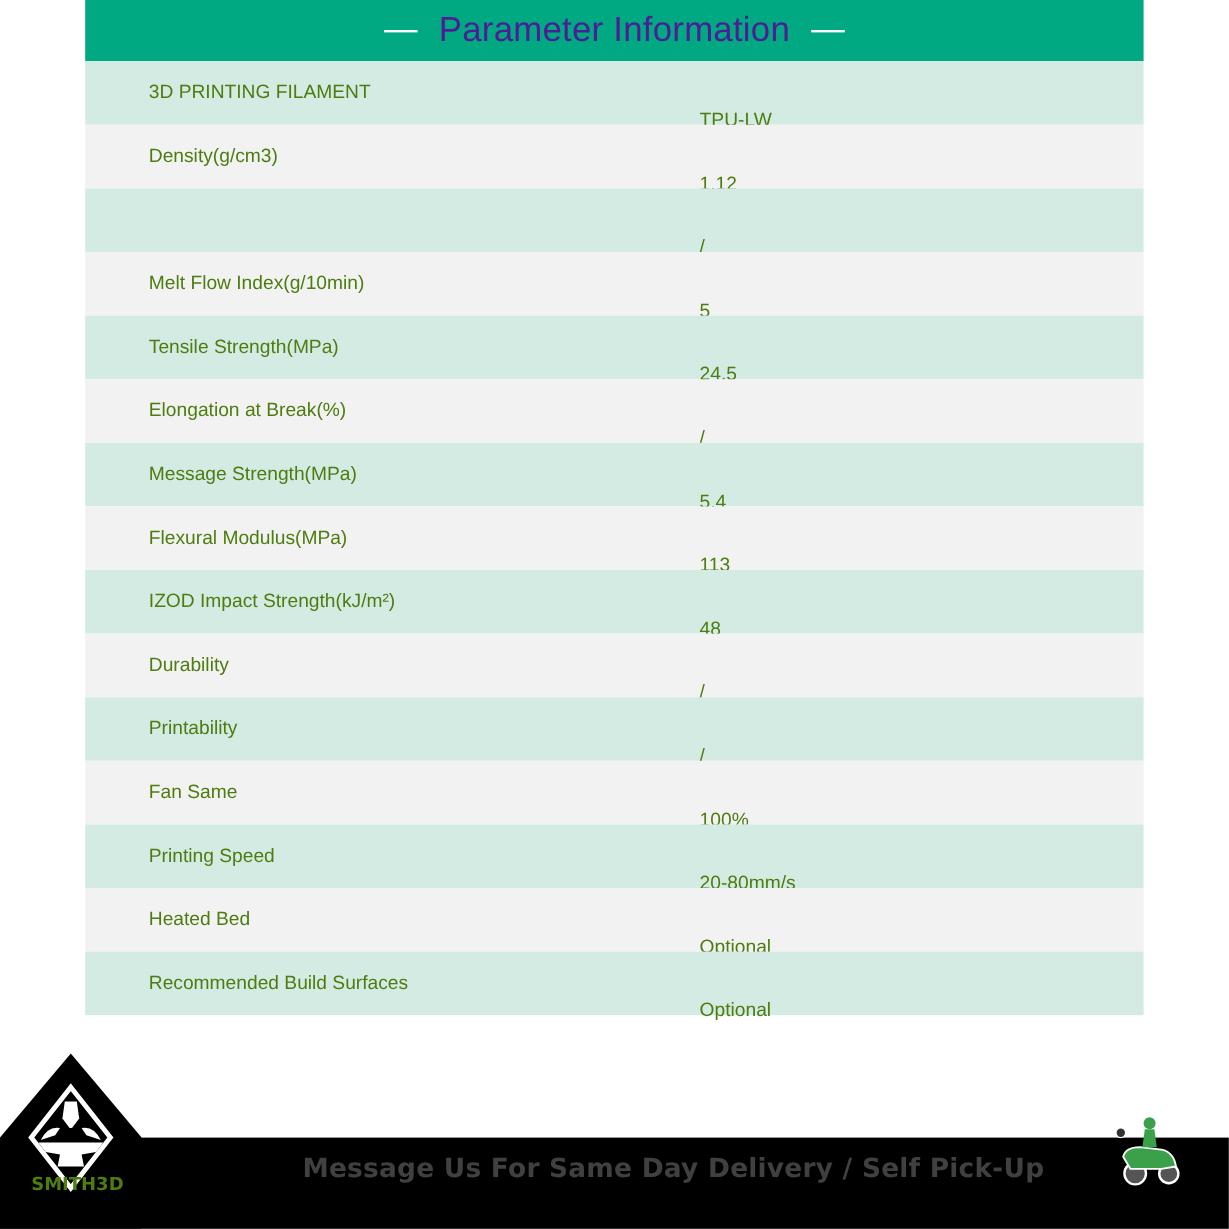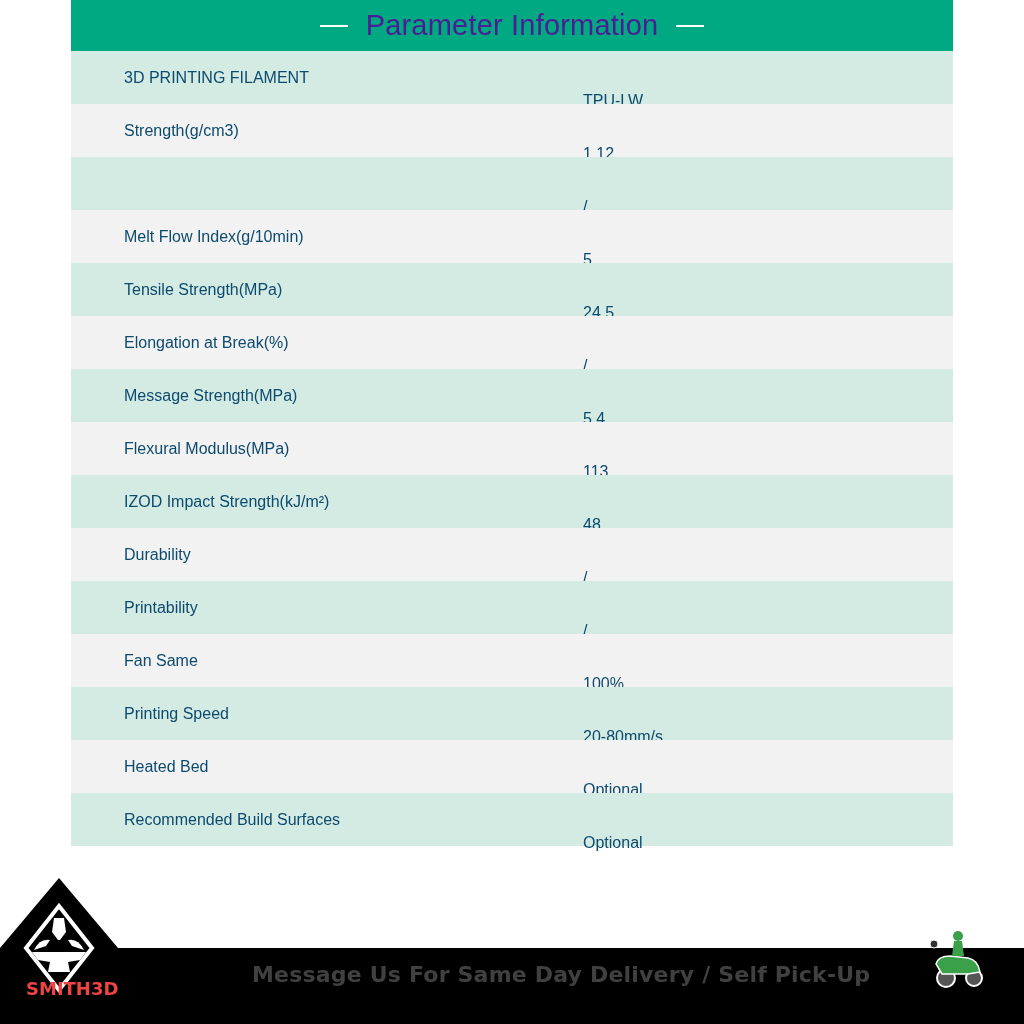--- a/index.html
+++ b/index.html
@@ -12,57 +12,57 @@
     position: absolute; left: 71px; top: 0; width: 882px;
   }
   .header {
     height: 51px; background: #00A982; color: #4c1d95;
     display: flex; align-items: center; justify-content: center;
     font-size: 29px; letter-spacing: 0.2px;
   }
   .header .dash { display: inline-block; width: 28px; height: 2px; background: #fff; margin: 0 18px; }
   .row {
     height: 53px; display: flex; align-items: center;
-    font-size: 16px; color: #0c4a6e;
+    font-size: 16px; color: #4d7c0f;
   }
   .row.teal { background: #D4EBE4; }
   .row.grey { background: #F2F2F2; }
   .row .label { position: absolute; left: 53px; }
   .row .value { position: absolute; left: 512px; margin-top: 46px; }
   .row { position: relative; }
   .footer {
     position: absolute; left: 0; top: 948px; width: 1024px; height: 76px; background: #000;
   }
   .footer-text {
     position: absolute; left: 252px; top: 962px; color: #404040;
     font-family: "DejaVu Sans", sans-serif; font-weight: bold; font-size: 22px; letter-spacing: 0.2px;
   }
   .logo { position: absolute; left: 0; top: 876px; width: 118px; height: 148px; }
   .logo-text {
-    position: absolute; left: 26px; top: 978px; color: #ef4444;
-    font-family: "DejaVu Sans", sans-serif; font-weight: bold; font-size: 18px;
+    position: absolute; left: 26px; top: 978px; color: #4d7c0f;
+    font-family: "DejaVu Sans", sans-serif; font-weight: bold; font-size: 15px;
   }
   .scooter { position: absolute; left: 928px; top: 930px; width: 60px; height: 62px; }
 </style>
 </head>
 <body>
 
 <div class="panel">
   <div class="header">
     <span class="dash"></span>
     <span>Parameter Information</span>
     <span class="dash"></span>
   </div>
   <div id="rows">
       <div class="row teal">
         <span class="label">3D PRINTING FILAMENT</span>
         <span class="value">TPU-LW</span>
       </div>
       <div class="row grey">
-        <span class="label">Strength(g/cm3)</span>
+        <span class="label">Density(g/cm3)</span>
         <span class="value">1.12</span>
       </div>
       <div class="row teal">
         <span class="value">/</span>
       </div>
       <div class="row grey">
         <span class="label">Melt Flow Index(g/10min)</span>
         <span class="value">5</span>
       </div>
       <div class="row teal">

